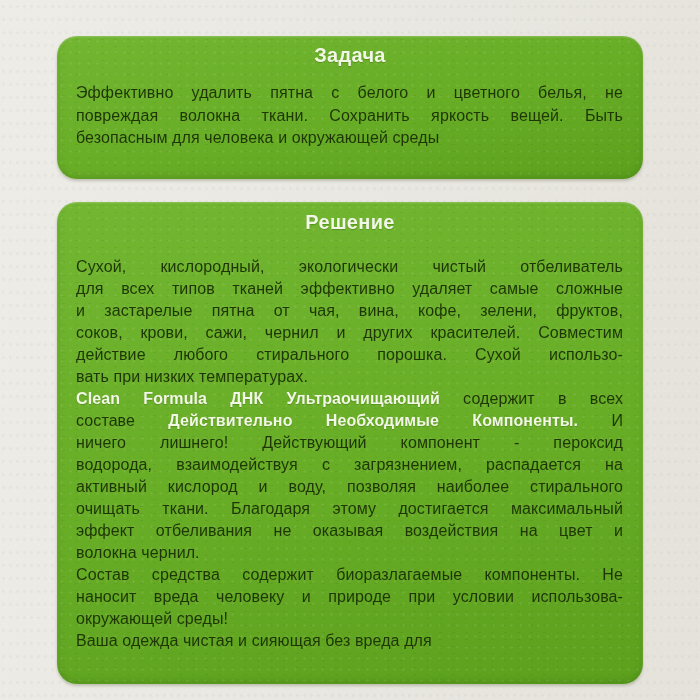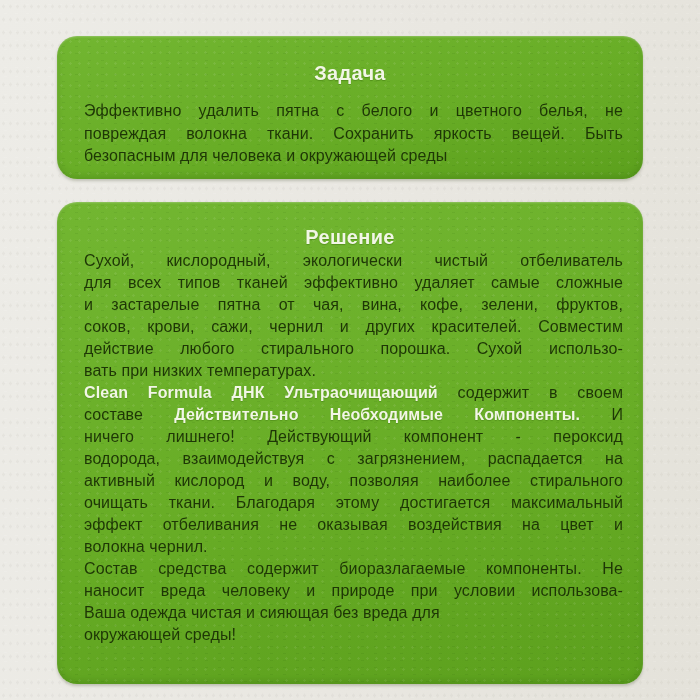--- a/index.html
+++ b/index.html
@@ -34,30 +34,30 @@
   .panel-solution { top: 202px; height: 482px; }
   .panel-title {
     text-align: center;
     font-weight: bold;
     font-size: 20px;
     line-height: 26px;
     color: #f2f6e6;
     text-shadow: 0 1px 1px rgba(40,90,0,0.35);
     letter-spacing: 0.3px;
   }
-  .panel-task .panel-title     { padding-top: 24px; }
-  .panel-solution .panel-title { padding-top: 22px; }
+  .panel-task .panel-title     { padding-top: 6px; }
+  .panel-solution .panel-title { padding-top: 7px; }
   .panel-body {
-    padding: 0 20px 0 27px;
+    padding: 0 20px 0 19px;
     color: #1e3606;
     font-size: 16px;
     letter-spacing: 0.1px;
   }
   .panel-task .panel-body     { margin-top: 14px; }
-  .panel-solution .panel-body { margin-top: 0; }
+  .panel-solution .panel-body { margin-top: 21px; }
   .panel-task .line     { line-height: 22.6px; }
   .panel-solution .line { line-height: 22px; }
   .line.just {
     text-align: justify;
     text-align-last: justify;
   }
   .line.left { text-align: left; }
   .hl {
     color: #f2f6e6;
     font-weight: bold;
@@ -78,26 +78,26 @@
 
 <div class="panel panel-solution">
   <div class="panel-title">Решение</div>
   <div class="panel-body">
       <div class="line just"><span>Сухой, кислородный, экологически чистый отбеливатель</span></div>
       <div class="line just"><span>для всех типов тканей эффективно удаляет самые сложные</span></div>
       <div class="line just"><span>и застарелые пятна от чая, вина, кофе, зелени, фруктов,</span></div>
       <div class="line just"><span>соков, крови, сажи, чернил и других красителей. Совместим</span></div>
       <div class="line just"><span>действие любого стирального порошка. Сухой использо-</span></div>
       <div class="line left"><span>вать при низких температурах.</span></div>
-      <div class="line just"><span class="hl">Clean Formula ДНК Ультраочищающий</span><span> содержит в своем</span></div>
+      <div class="line just"><span class="hl">Clean Formula ДНК Ультраочищающий</span><span> содержит в всех</span></div>
       <div class="line just"><span>составе </span><span class="hl">Действительно Необходимые Компоненты.</span><span> И</span></div>
       <div class="line just"><span>ничего лишнего! Действующий компонент - пероксид</span></div>
       <div class="line just"><span>водорода, взаимодействуя с загрязнением, распадается на</span></div>
       <div class="line just"><span>активный кислород и воду, позволяя наиболее стирального</span></div>
       <div class="line just"><span>очищать ткани. Благодаря этому достигается максимальный</span></div>
       <div class="line just"><span>эффект отбеливания не оказывая воздействия на цвет и</span></div>
       <div class="line left"><span>волокна чернил.</span></div>
       <div class="line just"><span>Состав средства содержит биоразлагаемые компоненты. Не</span></div>
       <div class="line just"><span>наносит вреда человеку и природе при условии использова-</span></div>
+      <div class="line left"><span>окружающей среды!</span></div>
       <div class="line left"><span>Ваша одежда чистая и сияющая без вреда для</span></div>
-      <div class="line left"><span>окружающей среды!</span></div>
     </div>
 </div>
 
 </body></html>

